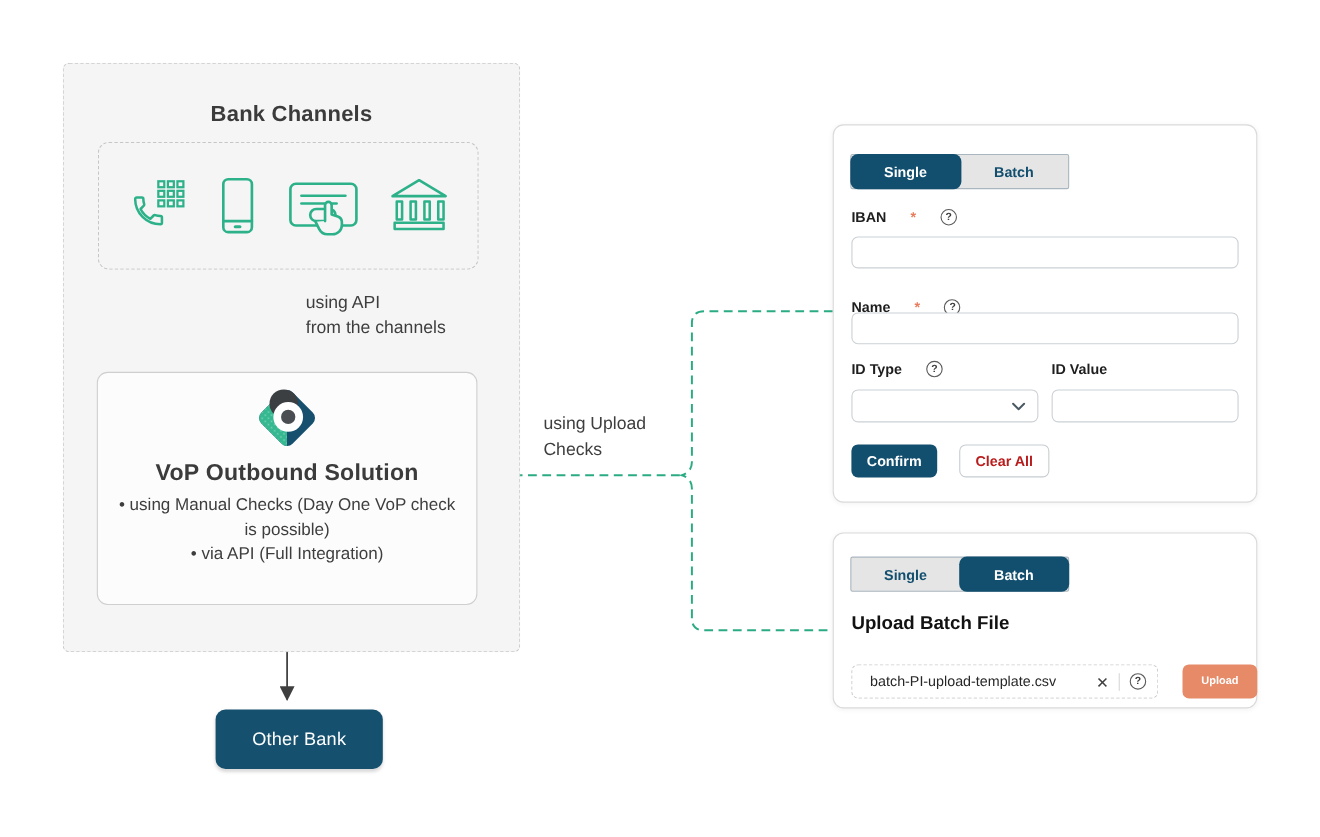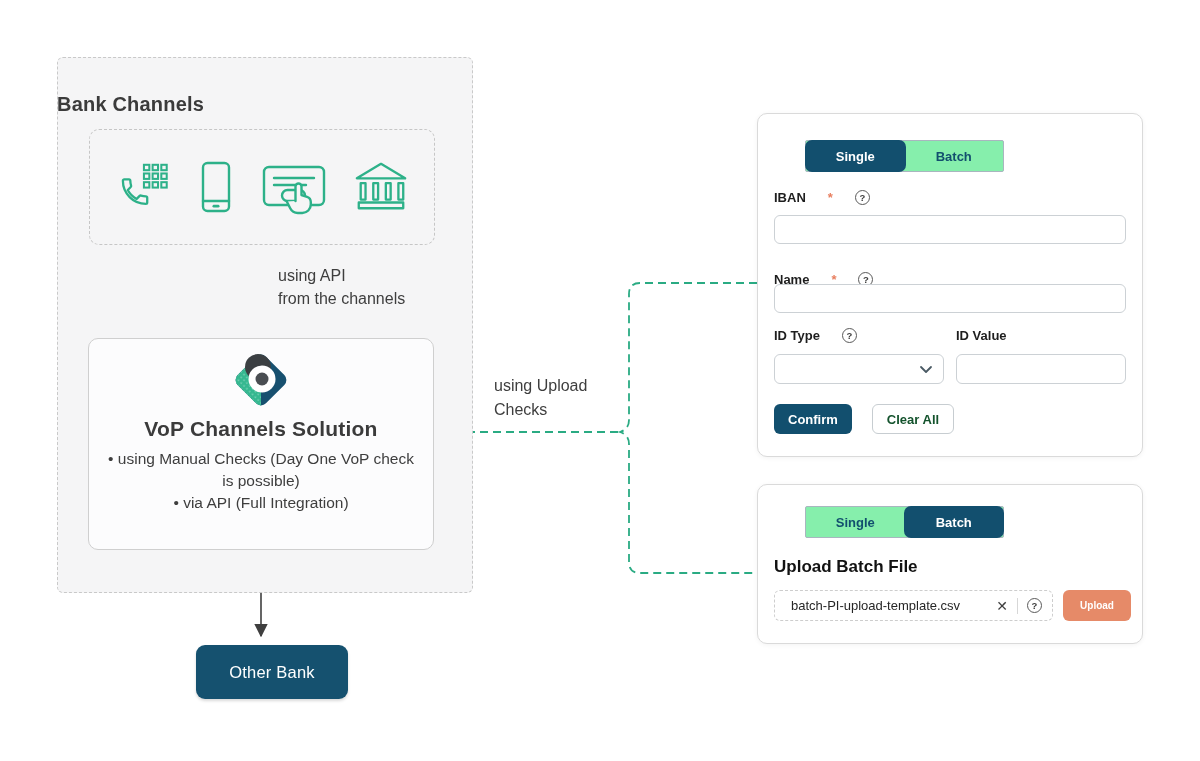--- a/index.html
+++ b/index.html
@@ -9,21 +9,21 @@
     -webkit-font-smoothing:antialiased;
   }
   .abs{position:absolute;}
 
   
   #channels-container{
     left:57px;top:57px;width:416px;height:536px;
     border:1.5px dashed #c9c9c9;border-radius:6px;background:#f5f5f6;box-sizing:border-box;
   }
   #bank-channels-title{
-    left:57px;top:93px;width:416px;
+    left:57px;top:93px;width:416px;text-align:center;
     font-size:20px;font-weight:600;color:#3b3b3b;letter-spacing:.2px;
   }
   #icons-box{
     left:89px;top:129px;width:346px;height:116px;
     border:1.5px dashed #c6c6c6;border-radius:10px;box-sizing:border-box;
     display:flex;align-items:center;justify-content:space-between;padding:0 24px;
   }
   .chan-icon{display:flex;align-items:center;justify-content:center;}
 
   #api-label{
@@ -47,21 +47,21 @@
   
   .panel{
     position:absolute;background:#ffffff;border:1px solid #dadada;border-radius:10px;
     box-shadow:0 1px 5px rgba(0,0,0,.05);box-sizing:border-box;
   }
   #single-panel{left:757px;top:113px;width:386px;height:344px;}
   #batch-panel{left:757px;top:484px;width:386px;height:160px;}
 
   .tabs{
     position:absolute;left:15px;width:197px;height:30px;display:flex;
-    border:1px solid #a9b6bf;border-radius:2px;background:#86efac;box-sizing:content-box;margin-left:32px;
+    border:1px solid #a9b6bf;border-radius:2px;background:#e5e5e5;box-sizing:content-box;
   }
   #single-panel .tabs{top:26px;}
   #batch-panel .tabs{top:21px;}
   .tab{
     flex:1;display:flex;align-items:center;justify-content:center;
     font-size:13px;font-weight:700;color:#124f6e;cursor:pointer;border-radius:6px;
   }
   .tab.active{background:#124f6e;color:#ffffff;box-shadow:0 0 0 1px #124f6e;}
 
   .field-label{
@@ -89,24 +89,24 @@
   #lbl-iban{left:16px;top:76px;}
   #lbl-name{left:16px;top:158px;}
   #lbl-idtype{left:16px;top:214px;}
   #lbl-idvalue{left:198px;top:214px;}
   #form-buttons{position:absolute;left:16px;top:290px;display:flex;gap:20px;}
   .btn{
     height:30px;border-radius:6px;display:flex;align-items:center;justify-content:center;
     font-size:13px;font-weight:700;cursor:pointer;box-sizing:border-box;padding:0 14px;
   }
   #confirm-btn{background:#124f6e;color:#fff;}
-  #clear-btn{background:#fff;border:1px solid #c7cdd1;color:#14532d;}
+  #clear-btn{background:#fff;border:1px solid #c7cdd1;color:#b91c1c;}
 
   #upload-heading{position:absolute;left:16px;top:72px;font-size:17px;font-weight:800;color:#121212;}
-  #file-row{position:absolute;left:16px;top:105px;display:flex;align-items:center;gap:10px;}
+  #file-row{position:absolute;left:16px;top:119px;display:flex;align-items:center;gap:22px;}
   #file-box{
     width:279px;height:31px;border:1.5px dashed #cdcdcd;border-radius:6px;background:#fff;
     display:flex;align-items:center;gap:9px;padding:0 10px 0 16px;box-sizing:border-box;cursor:pointer;
   }
   #file-name{flex:1;font-size:13px;color:#262626;white-space:nowrap;overflow:hidden;}
   #file-clear{font-size:14px;color:#3f3f3f;cursor:pointer;line-height:1;}
   .vdivider{width:1px;height:16px;background:#d7d7d7;}
   #upload-btn{
     width:68px;height:31px;background:#e68a68;color:#fff;border-radius:6px;
     display:flex;align-items:center;justify-content:center;font-size:10px;font-weight:700;cursor:pointer;
@@ -204,21 +204,21 @@
     </defs>
     <rect x="9" y="9" width="40" height="40" rx="7" transform="rotate(45 29 29)" fill="#17506f"></rect>
     <g clip-path="url(#leftHalf)">
       <rect x="9" y="9" width="40" height="40" rx="7" transform="rotate(45 29 29)" fill="#35b890"></rect>
       <rect x="9" y="9" width="40" height="40" rx="7" transform="rotate(45 29 29)" fill="url(#logoDots)"></rect>
     </g>
     <circle cx="26" cy="16" r="13" fill="#3b3f42"></circle>
     <circle cx="30" cy="28" r="13.5" fill="#ffffff"></circle>
     <circle cx="30" cy="28" r="6.5" fill="#4a4e52"></circle>
   </svg>
-  <div id="vop-title">VoP Channels Solution</div>
+  <div id="vop-title">VoP Outbound Solution</div>
   <ul id="vop-bullets">
     <li>using Manual Checks (Day One VoP check is possible)</li>
     <li>via API (Full Integration)</li>
   </ul>
 </div>
 
 <div class="abs" id="manual-label">
   <div>using Upload</div>
   <div>Checks</div>
 </div>

